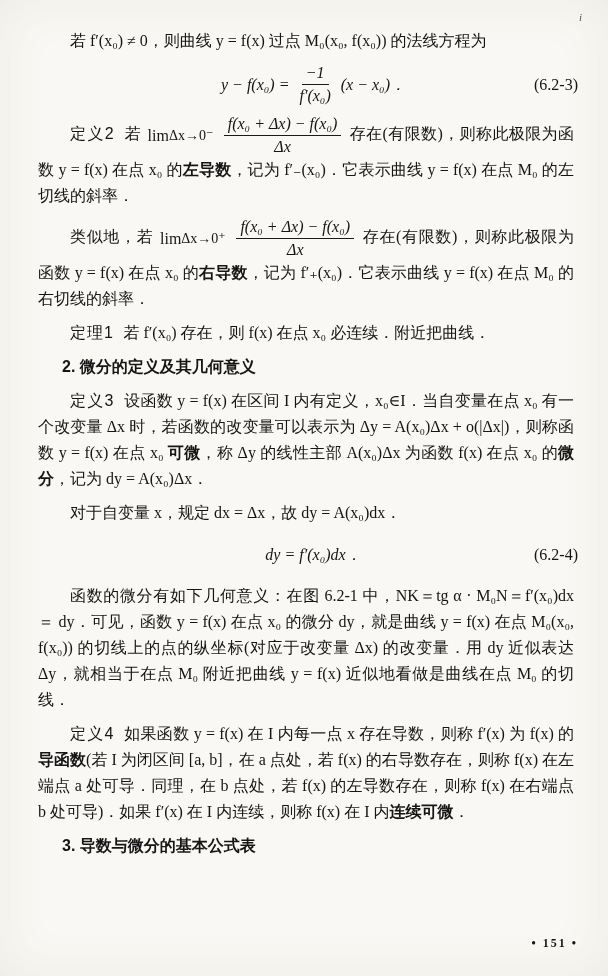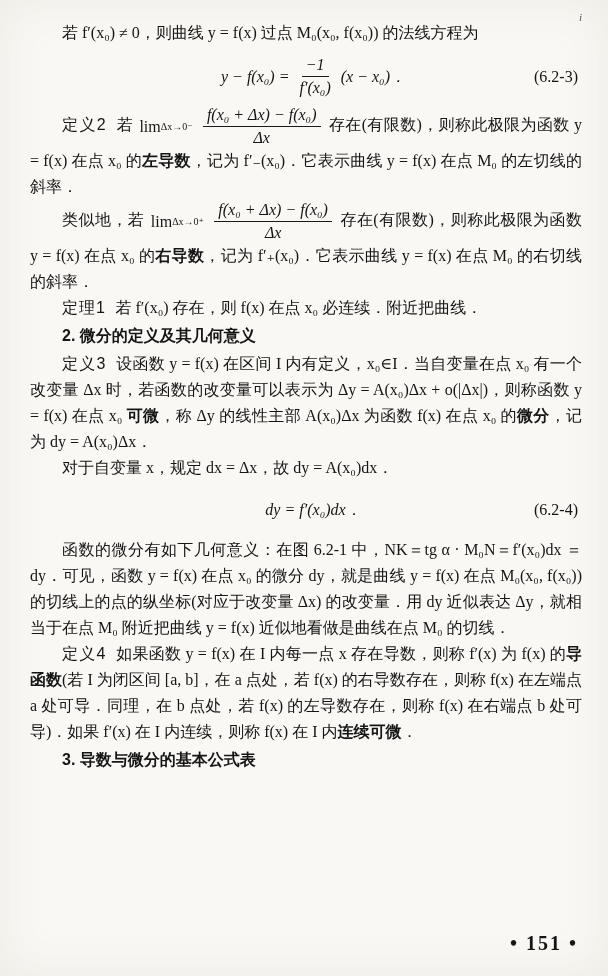--- a/index.html
+++ b/index.html
@@ -11,21 +11,21 @@
   .page{
     position:relative;width:608px;height:976px;
     background:#f9f8f4;
     box-shadow:inset 0 0 50px rgba(90,85,70,0.08);
     color:#151515;
     box-sizing:border-box;
     padding:20px 26px 0 30px;
     font-size:16px;line-height:26px;
   }
   .para{
-    margin:0;text-indent:2em;text-align:justify;
+    margin:8px;text-indent:2em;text-align:justify;
   }
   .label{
     font-family:"Liberation Sans","DejaVu Sans",sans-serif;
     font-weight:400;margin-right:.6em;letter-spacing:1px;
   }
   .bterm{
     font-family:"Liberation Sans","DejaVu Sans",sans-serif;
     font-weight:700;
   }
   .bi{font-weight:700;font-style:italic;}
@@ -53,24 +53,24 @@
     vertical-align:middle;line-height:20px;margin:0 4px;text-indent:0;
     font-style:italic;
   }
   .frac .num{border-bottom:1.5px solid #1a1a1a;padding:0 4px 1px 4px;}
   .frac .den{padding-top:1px;}
   
   .lim{
     display:inline-flex;flex-direction:row;align-items:center;
     vertical-align:middle;line-height:15px;margin:0 2px;text-indent:0;
   }
-  .lim .lim-sub{font-size:10px;}
+  .lim .lim-sub{font-size:14px;}
   .pageno{
     position:absolute;right:30px;bottom:20px;
-    font-weight:700;letter-spacing:2px;font-size:20px;font-family:Liberation Serif, serif;
+    font-weight:700;letter-spacing:2px;font-size:12px;font-family:Liberation Serif, serif;
   }
   .artifact{
     position:absolute;top:4px;right:26px;font-size:11px;color:#555;
     font-style:italic;
   }
 </style>
 </head>
 <body>
 
 <div class="page">

